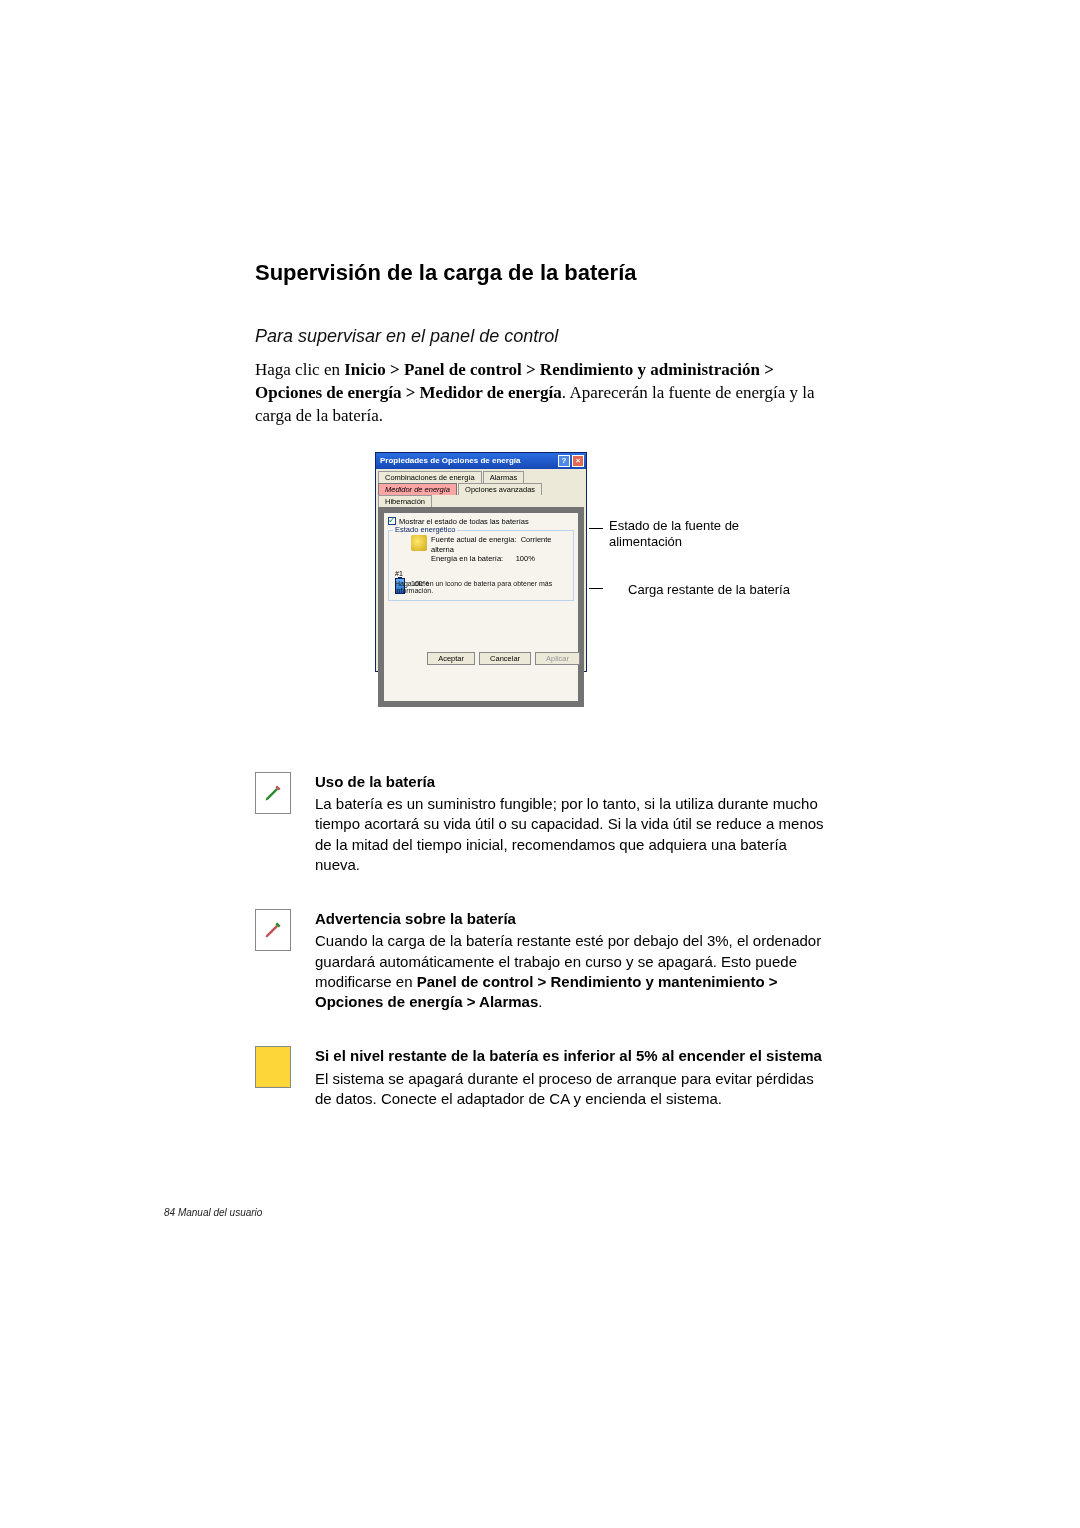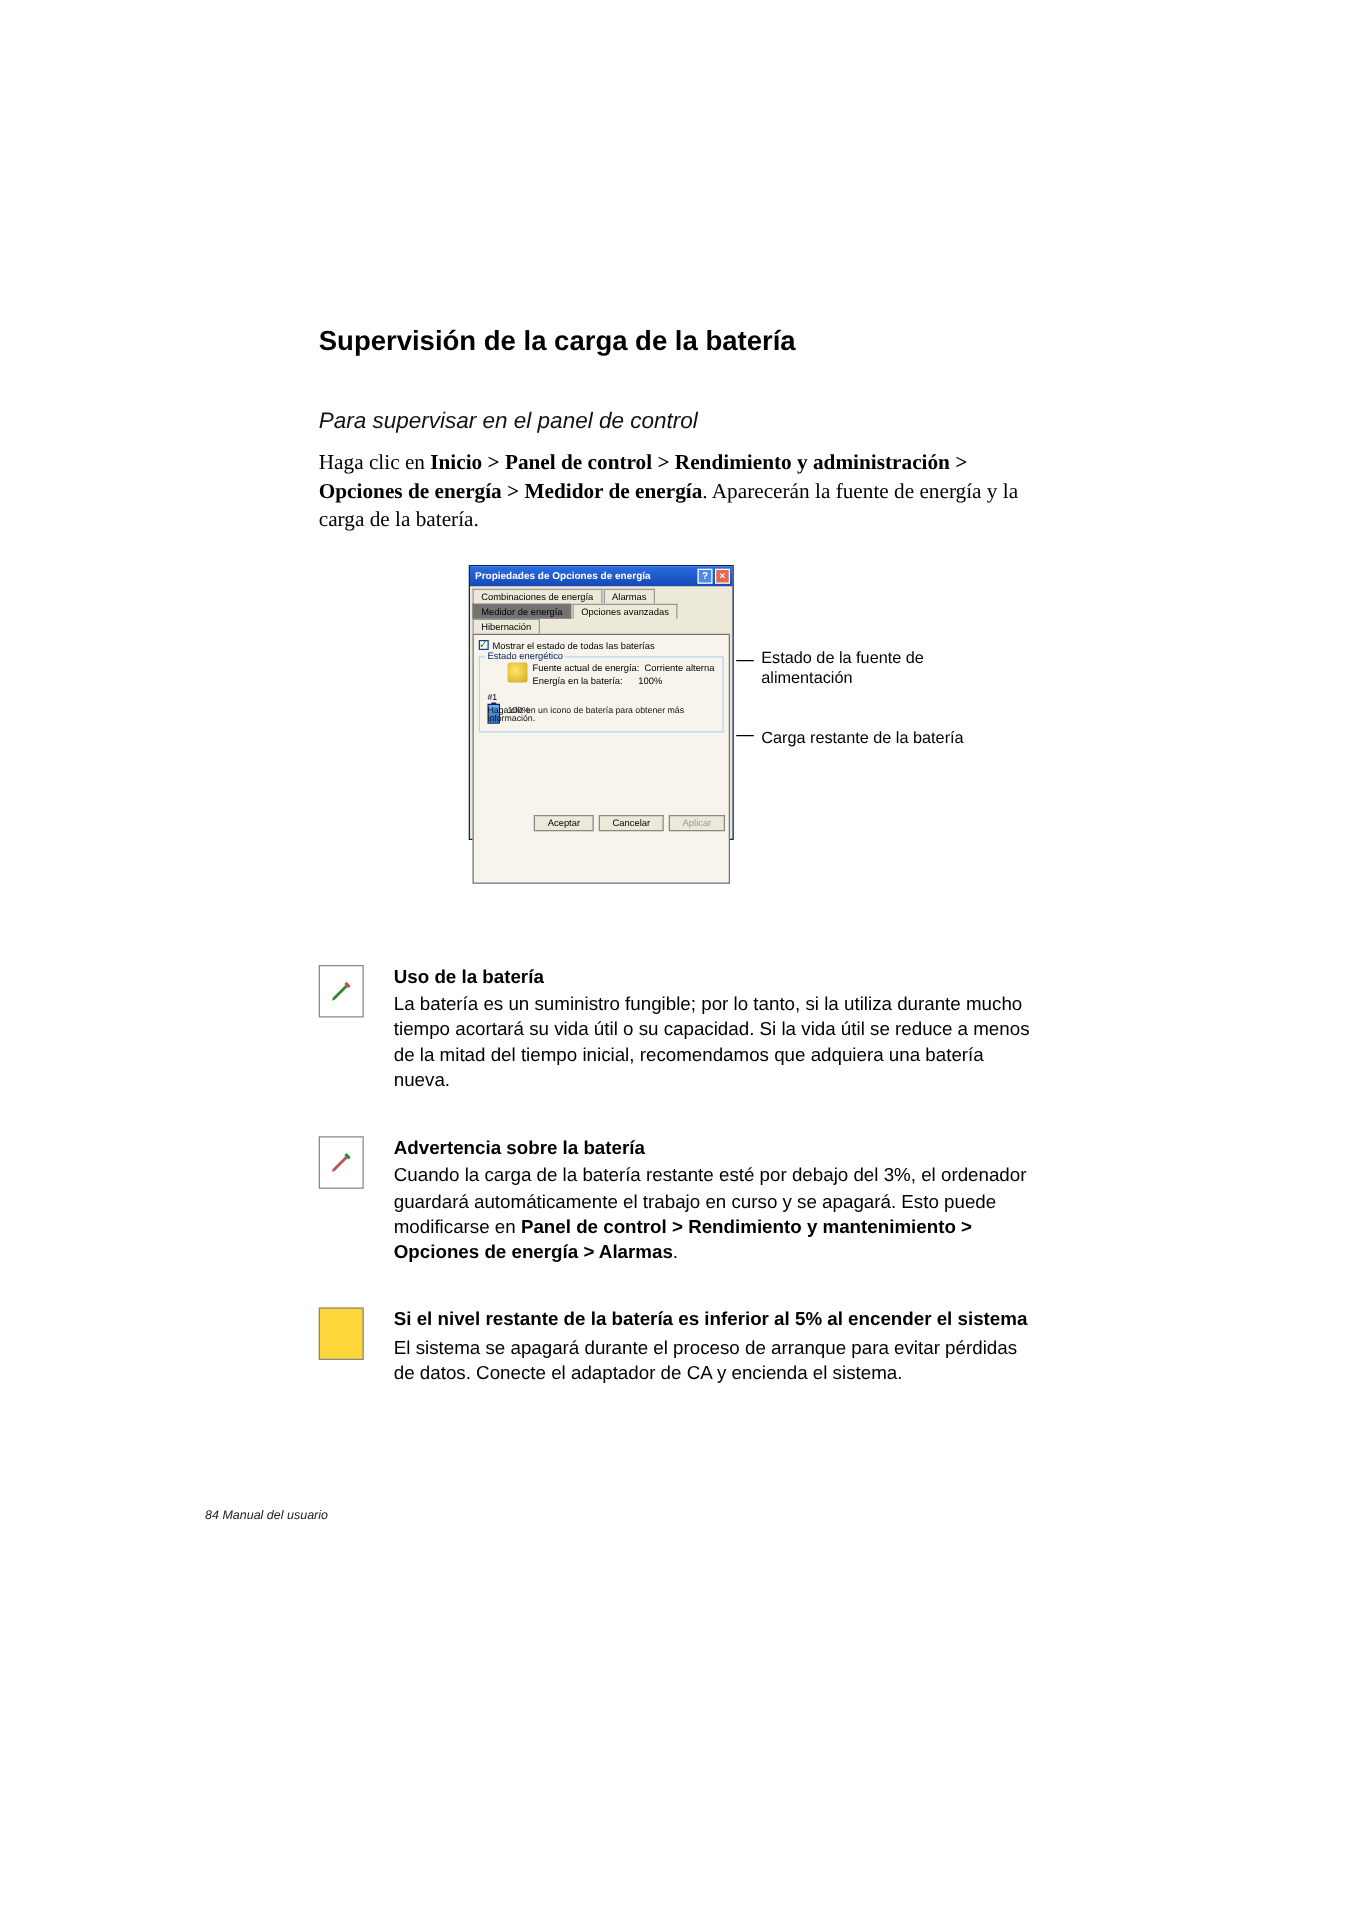--- a/index.html
+++ b/index.html
@@ -14,22 +14,22 @@
   
   .xp-dialog { position: relative; margin-left: 120px; width: 212px; height: 220px; border: 1px solid #0a246a; background: #ece9d8; font-size: 8px; font-family: Tahoma, Arial, sans-serif; }
   .xp-titlebar { height: 16px; background: linear-gradient(to bottom, #2a6de1, #1748b5); color: #fff; display: flex; align-items: center; justify-content: space-between; padding: 0 2px 0 4px; font-size: 8px; font-weight: bold; }
   .xp-titlebtns { display: flex; gap: 2px; }
   .xp-tb-btn { width: 12px; height: 12px; border: 1px solid #fff; text-align: center; line-height: 10px; font-size: 8px; color: #fff; }
   .xp-tb-help { background: #4f89e8; }
   .xp-tb-close { background: #e46952; }
   .xp-tabs { display: flex; flex-wrap: wrap; padding: 2px 2px 0 2px; }
   .xp-tab { background: #ece9d8; border: 1px solid #999; border-bottom: none; padding: 1px 6px; margin-right: 1px; font-size: 7.5px; }
   .xp-tab.row2 { }
-  .xp-tab.sel { background: #737373; border-color: #777; position: relative; z-index: 2; }
-  .xp-pane { background: #f6f4ec; border: 1px solid #737373; margin: 0 2px 2px 2px; height: 200px; padding: 4px; position: relative; }
+  .xp-tab.sel { background: #fca5a5; border-color: #777; position: relative; z-index: 2; font-style: italic; }
+  .xp-pane { background: #f6f4ec; border: 6px solid #737373; margin: 0 2px 2px 2px; height: 200px; padding: 4px; position: relative; }
   .xp-check { font-size: 7.5px; display: flex; align-items: center; gap: 3px; margin-bottom: 4px; }
   .xp-checkbox { width: 8px; height: 8px; border: 1px solid #1a3c8e; background: #fff; position: relative; }
   .xp-checkbox::after { content: "✓"; color: #1a8e2a; position: absolute; top: -3px; left: -1px; font-size: 9px; }
   .xp-group { border: 1px solid #bcd3ec; padding: 4px 6px 6px 6px; position: relative; }
   .xp-group-legend { color: #0a246a; font-size: 7.5px; position: absolute; top: -6px; left: 4px; background: #f6f4ec; padding: 0 2px; }
   .xp-row { display: flex; gap: 4px; align-items: flex-start; margin-bottom: 4px; padding-left: 16px; }
   .xp-plug { width: 16px; height: 16px; background: radial-gradient(circle at 40% 40%, #ffe86b, #d1a71a); border-radius: 2px; flex-shrink: 0; }
   .xp-labels { font-size: 7.5px; line-height: 1.3; }
   .xp-batstack { margin-top: 6px; }
   .xp-batnum { font-size: 7px; }
@@ -118,21 +118,21 @@
         <div class="xp-btn">Aceptar</div>
         <div class="xp-btn">Cancelar</div>
         <div class="xp-btn disabled">Aplicar</div>
       </div>
     </div>
 
     <div class="callouts-wrap">
       <div class="callout-line" style="top:76px; left:0; width:14px;"></div>
       <div class="callout" style="top:66px; left:20px;">Estado de la fuente de alimentación</div>
       <div class="callout-line" style="top:136px; left:0; width:14px;"></div>
-      <div class="callout" style="top:130px; left:20px;">Carga restante de la batería</div>
+      <div class="callout" style="top:130px; left:20px;text-align:center;">Carga restante de la batería</div>
     </div>
 
   </div>
 
   <div class="note-row">
     <div class="note-icon-wrap">
       <div class="note-icon">
         <svg class="pencil" viewBox="0 0 24 24">
             <path d="M3 21l3-1 12-12-2-2L4 18l-1 3z" fill="#2e8b2e"></path>
             <path d="M16 4l4 4" stroke="#b55" stroke-width="3"></path>

